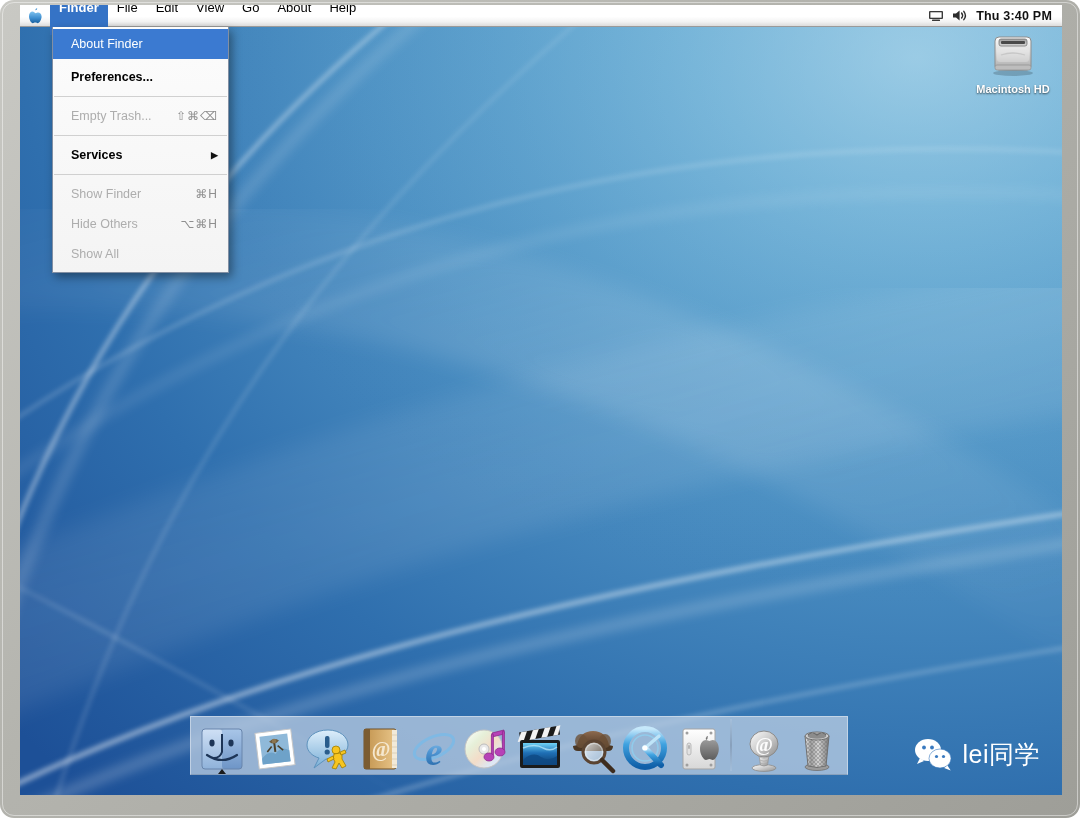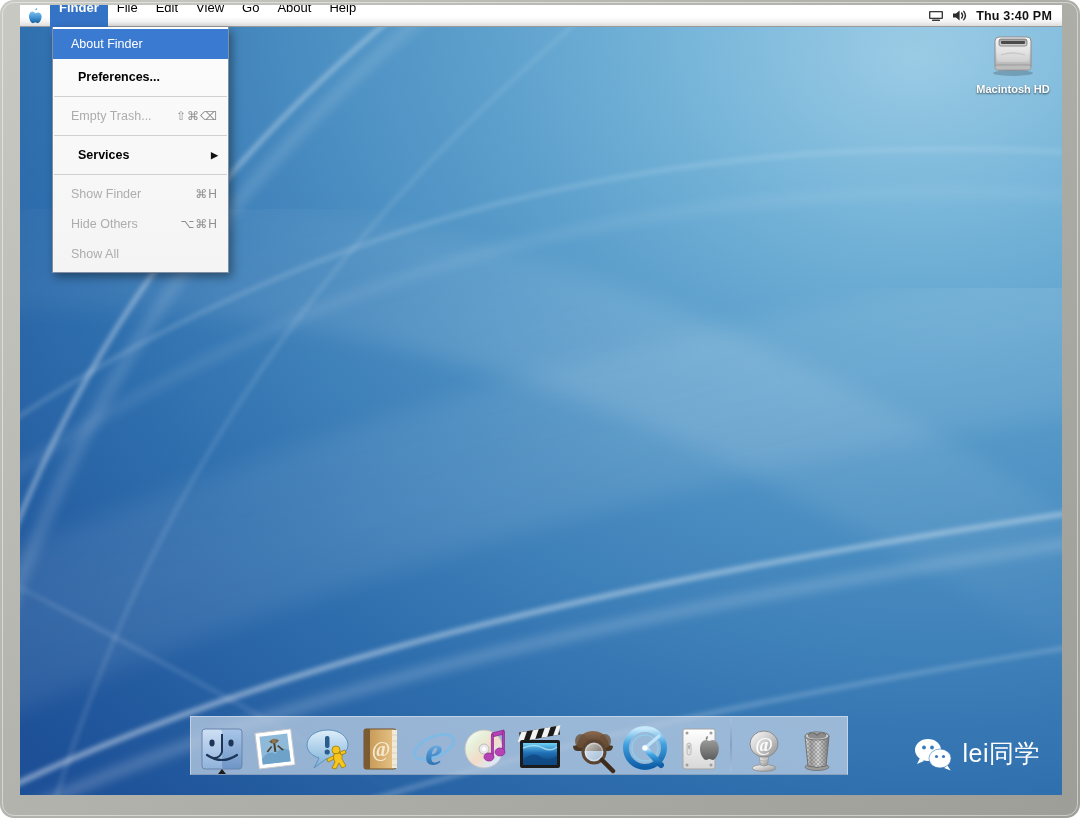--- a/index.html
+++ b/index.html
@@ -64,21 +64,21 @@
     box-shadow:3px 4px 9px rgba(0,0,0,.40);
     padding:2px 0 3px 0;
     font-size:12.5px;
   }
   .menu-row{
     height:30px; line-height:19px;
     display:flex; align-items:center;
     padding:0 10px 0 18px;
     color:#000; white-space:nowrap; cursor:default;
   }
-  .menu-row.bold{ font-weight:bold;margin-left:7px; }
+  .menu-row.bold{ font-weight:bold; }
   .menu-row.highlight{ background:#3b7ad1; color:#fff; }
   .menu-row.disabled{ color:#adadad;justify-content:space-between; }
   .menu-label{ flex:1; }
   .menu-key{ color:#8e8e8e; font-size:12px; letter-spacing:1px; margin-left:14px; }
   .menu-arrow{ font-size:9px; color:#111; margin-left:10px; }
   .menu-sep{ height:1px; background:#d0d0d0; margin:4px 1px; }
   .menu-gap{ height:3px; }
 
   
   #desktop{
@@ -126,21 +126,21 @@
   .run-dot{
     position:absolute; bottom:0px; left:50%; transform:translateX(-50%);
     width:0; height:0;
     border-left:4px solid transparent; border-right:4px solid transparent;
     border-bottom:5px solid #1b1b1b;
   }
 
   
   #watermark{
     position:absolute; right:22px; bottom:24px;
-    display:flex; gap:9px; z-index:35;
+    display:flex; align-items:center; gap:9px; z-index:35;
   }
   #watermark .wm-text{
     font-size:25px; color:#ffffff; letter-spacing:.5px;
     font-family:"Liberation Sans", sans-serif;
   }
   .wechat-glyph{ width:40px; height:34px; display:block; }
 </style>
 </head>
 <body>
 

